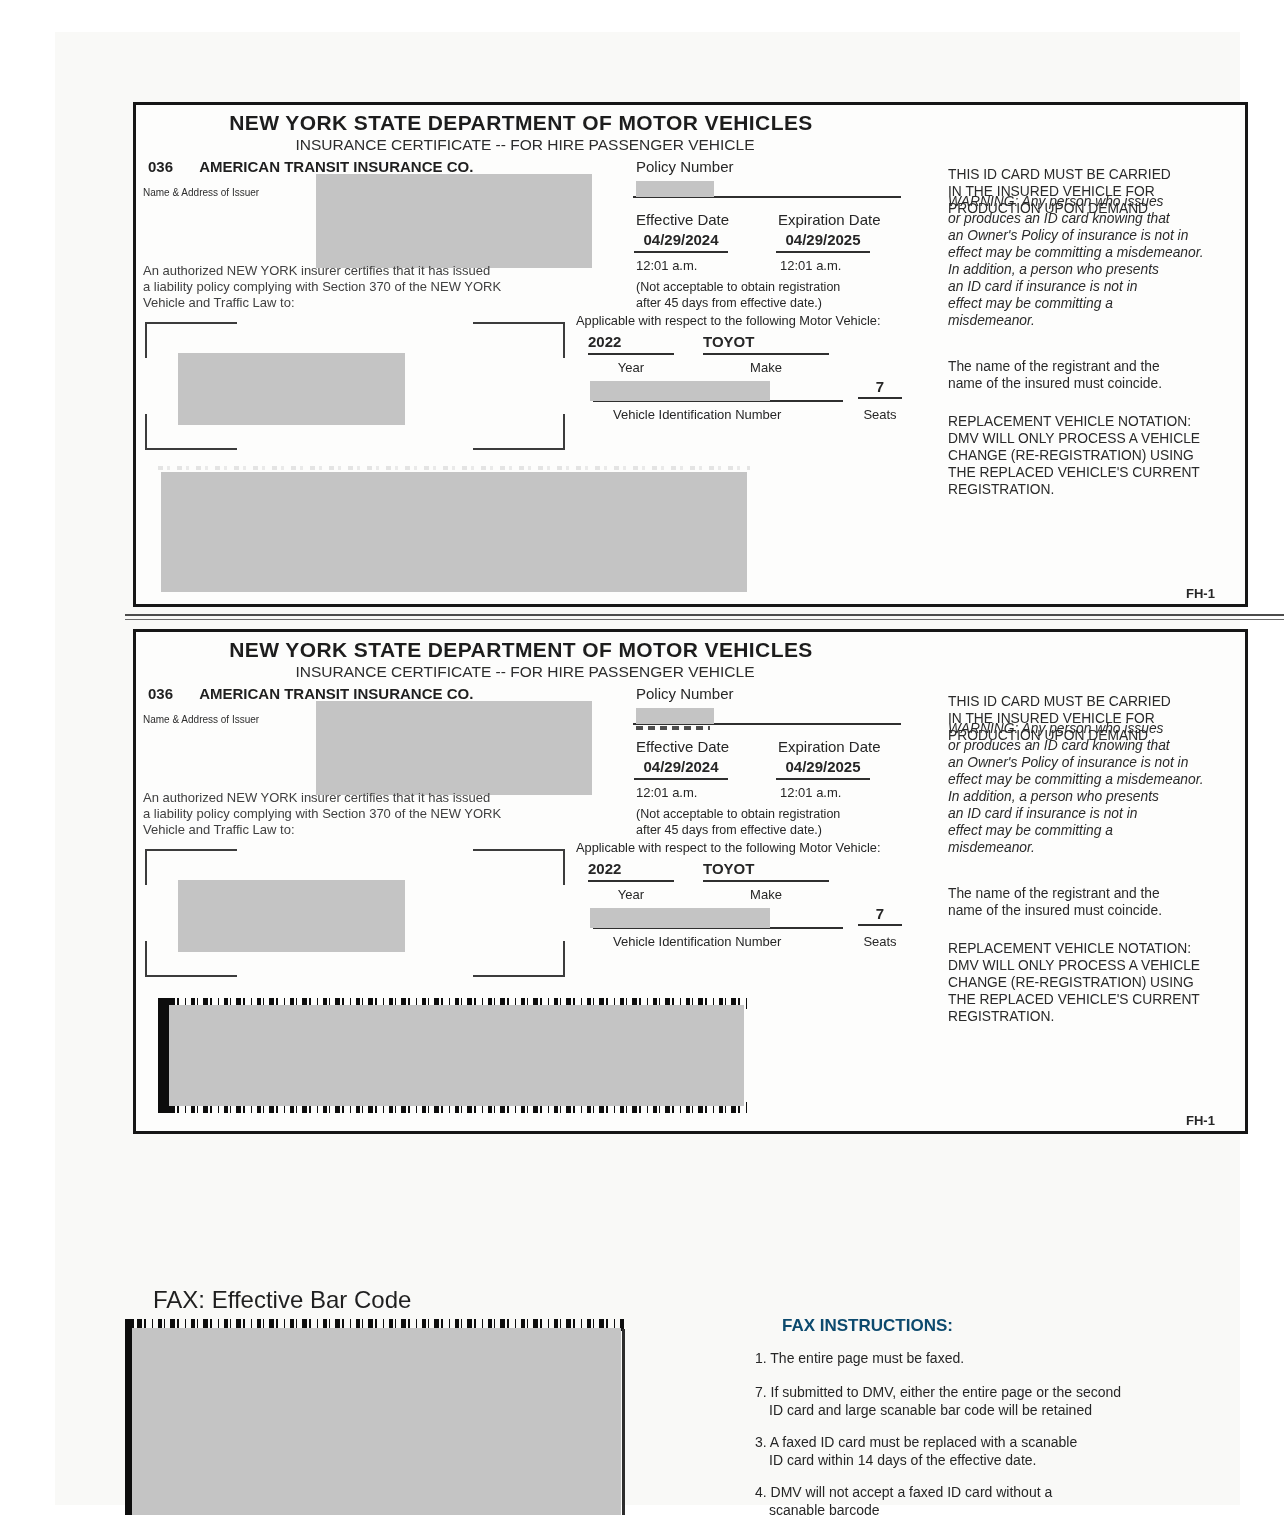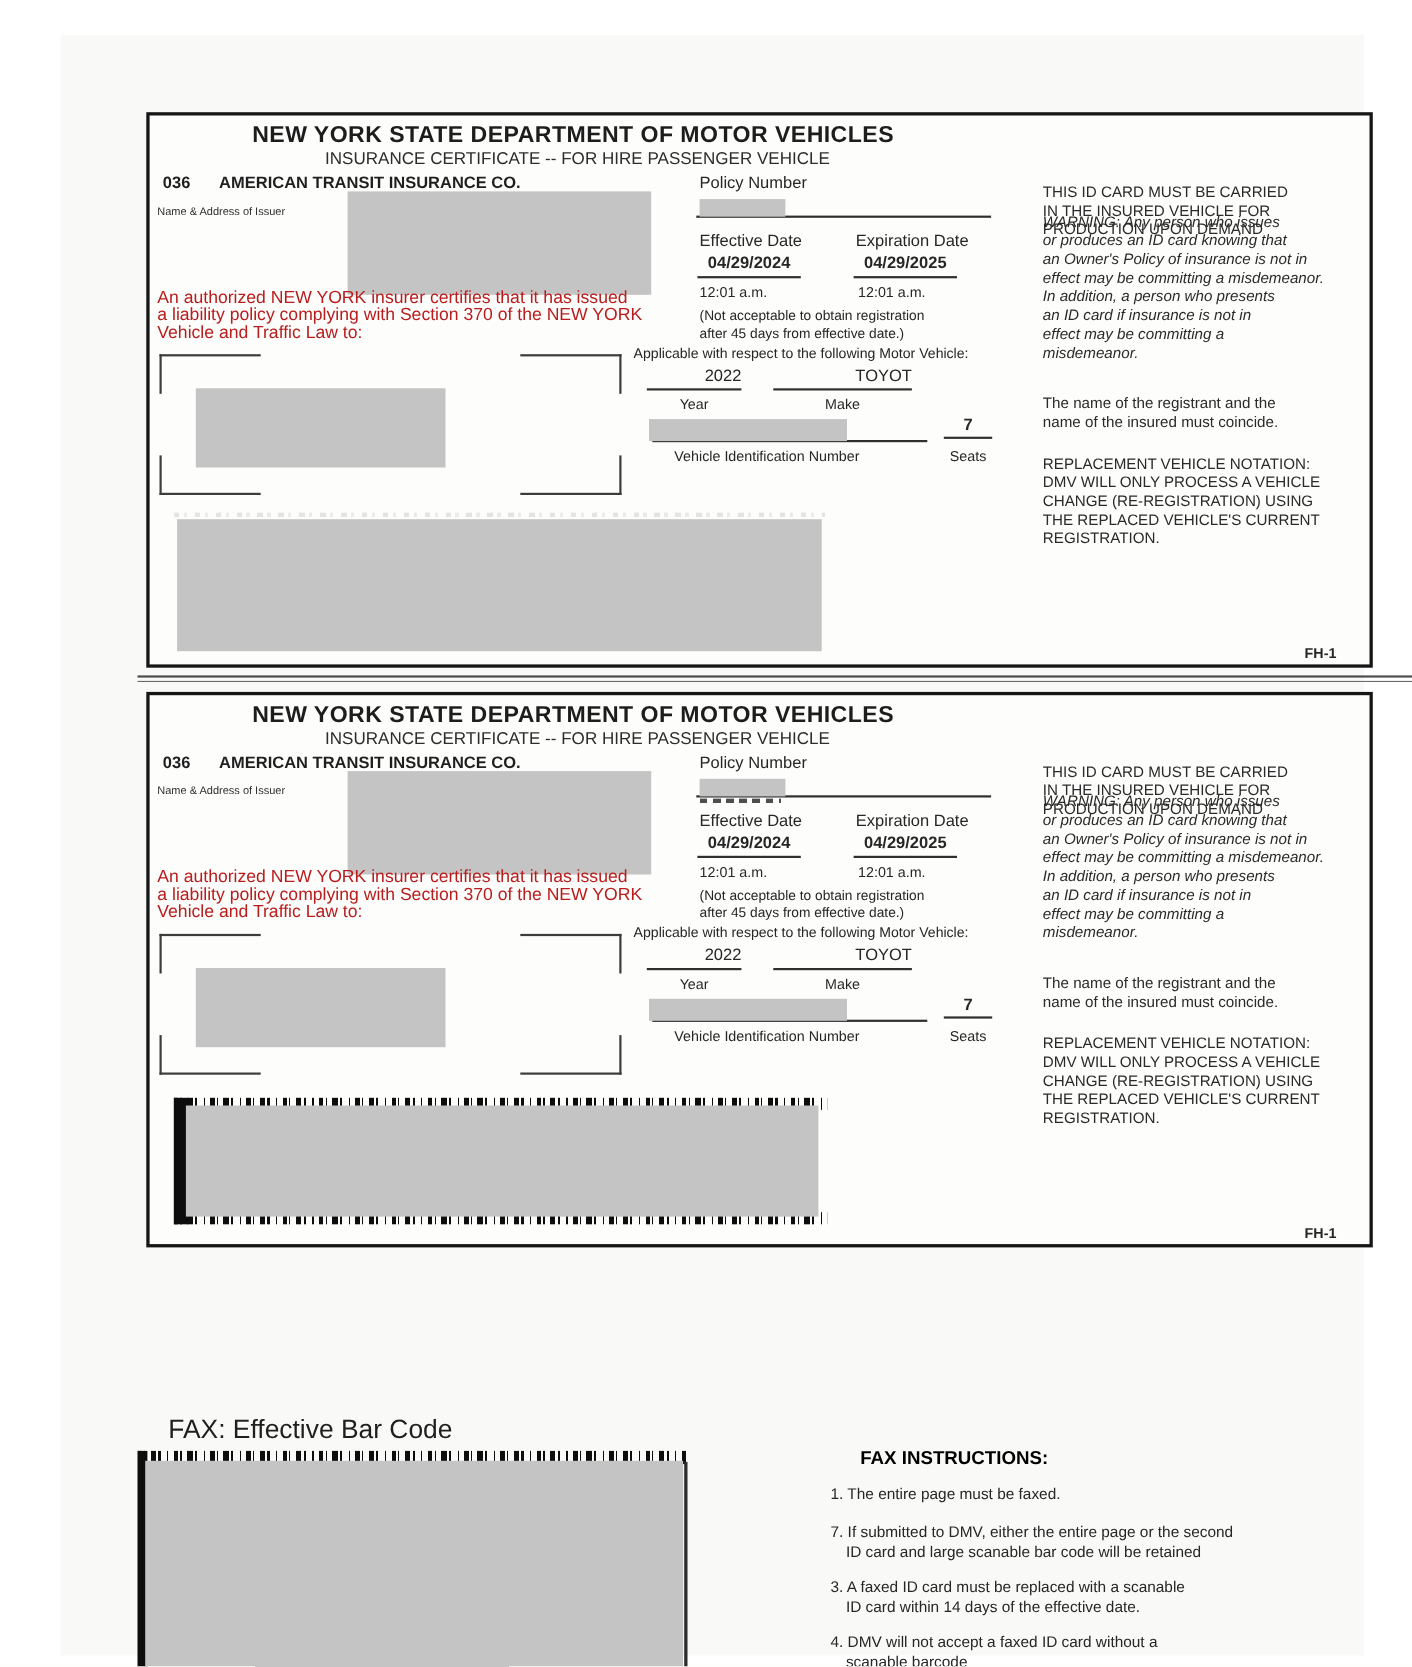--- a/index.html
+++ b/index.html
@@ -35,24 +35,24 @@
   .eff-label { left:500px; top:106px; font-size:15px; }
   .exp-label { left:642px; top:106px; font-size:15px; }
   .date-val { top:126px; width:94px; text-align:center; font-size:15px; font-weight:bold; padding-bottom:3px; border-bottom:2.5px solid #2f2f2f; }
   .eff-date { left:498px; }
   .exp-date { left:640px; }
   .time-val { top:153px; font-size:13px; }
   .eff-time { left:500px; }
   .exp-time { left:644px; }
   .reg-note { left:500px; top:175px; font-size:12.5px; line-height:15.5px; }
 
-  .certify { left:7px; top:158px; font-size:16px; line-height:16px; color:#b91c1c; }
+  .certify { left:7px; top:158px; font-size:13px; line-height:16px; color:#404040; }
   .applicable { left:440px; top:208px; font-size:12.8px; }
 
-  .ym-val { top:228px; text-align:right; font-size:15px; font-weight:normal; padding-bottom:3px; border-bottom:2.5px solid #2f2f2f; }
+  .ym-val { top:228px; text-align:left; font-size:15px; font-weight:bold; padding-bottom:3px; border-bottom:2.5px solid #2f2f2f; }
   .year-val { left:452px; width:86px; }
   .make-val { left:567px; width:126px; }
   .ym-label { top:255px; text-align:center; font-size:13px; }
   .year-label { left:452px; width:86px; }
   .make-label { left:567px; width:126px; }
 
   .vin-redact { left:454px; top:276px; width:180px; height:20px; }
   .vin-underline { left:457px; top:277px; width:250px; height:20px; border-bottom:2.5px solid #2f2f2f; }
   .seats-val { left:722px; top:273px; width:44px; text-align:center; font-size:15px; font-weight:bold; padding-bottom:2px; border-bottom:2.5px solid #2f2f2f; }
   .vin-label { left:477px; top:302px; font-size:13px; }
@@ -87,21 +87,21 @@
 
   .divider { position:absolute; left:70px; top:582px; width:1172px; height:6px; border-top:2px solid #4c4c4c; border-bottom:1.5px solid #6a6a6a; }
 
   .fax-heading { left:98px; top:1254px; font-size:24px; color:#1f1f1f; }
   .fax-bc { left:70px; top:1287px; width:500px; height:215px; }
   .fax-bc .bc-strip { height:12px; }
   .fax-bc .bc-leftbar { width:9px; }
   .fax-bc .bc-gray { left:7px; top:9px; right:4px; bottom:9px; }
   .fax-bc .bc-rightbar { position:absolute; right:0; top:10px; width:3px; bottom:10px; background:#2d2d2d; }
 
-  .fax-instr-title { left:727px; top:1284px; font-size:17px; font-weight:bold; color:#000000; }
+  .fax-instr-title { left:727px; top:1284px; font-size:17px; font-weight:bold; color:#0c4a6e; }
   .fax-item { left:700px; font-size:14px; line-height:17.5px; color:#262626; }
   .fi-1 { top:1318px; }
   .fi-2 { top:1352px; }
   .fi-3 { top:1402px; }
   .fi-4 { top:1452px; }
   .fax-item .l2 { margin-left:14px; }
 </style>
 </head>
 <body>
 

